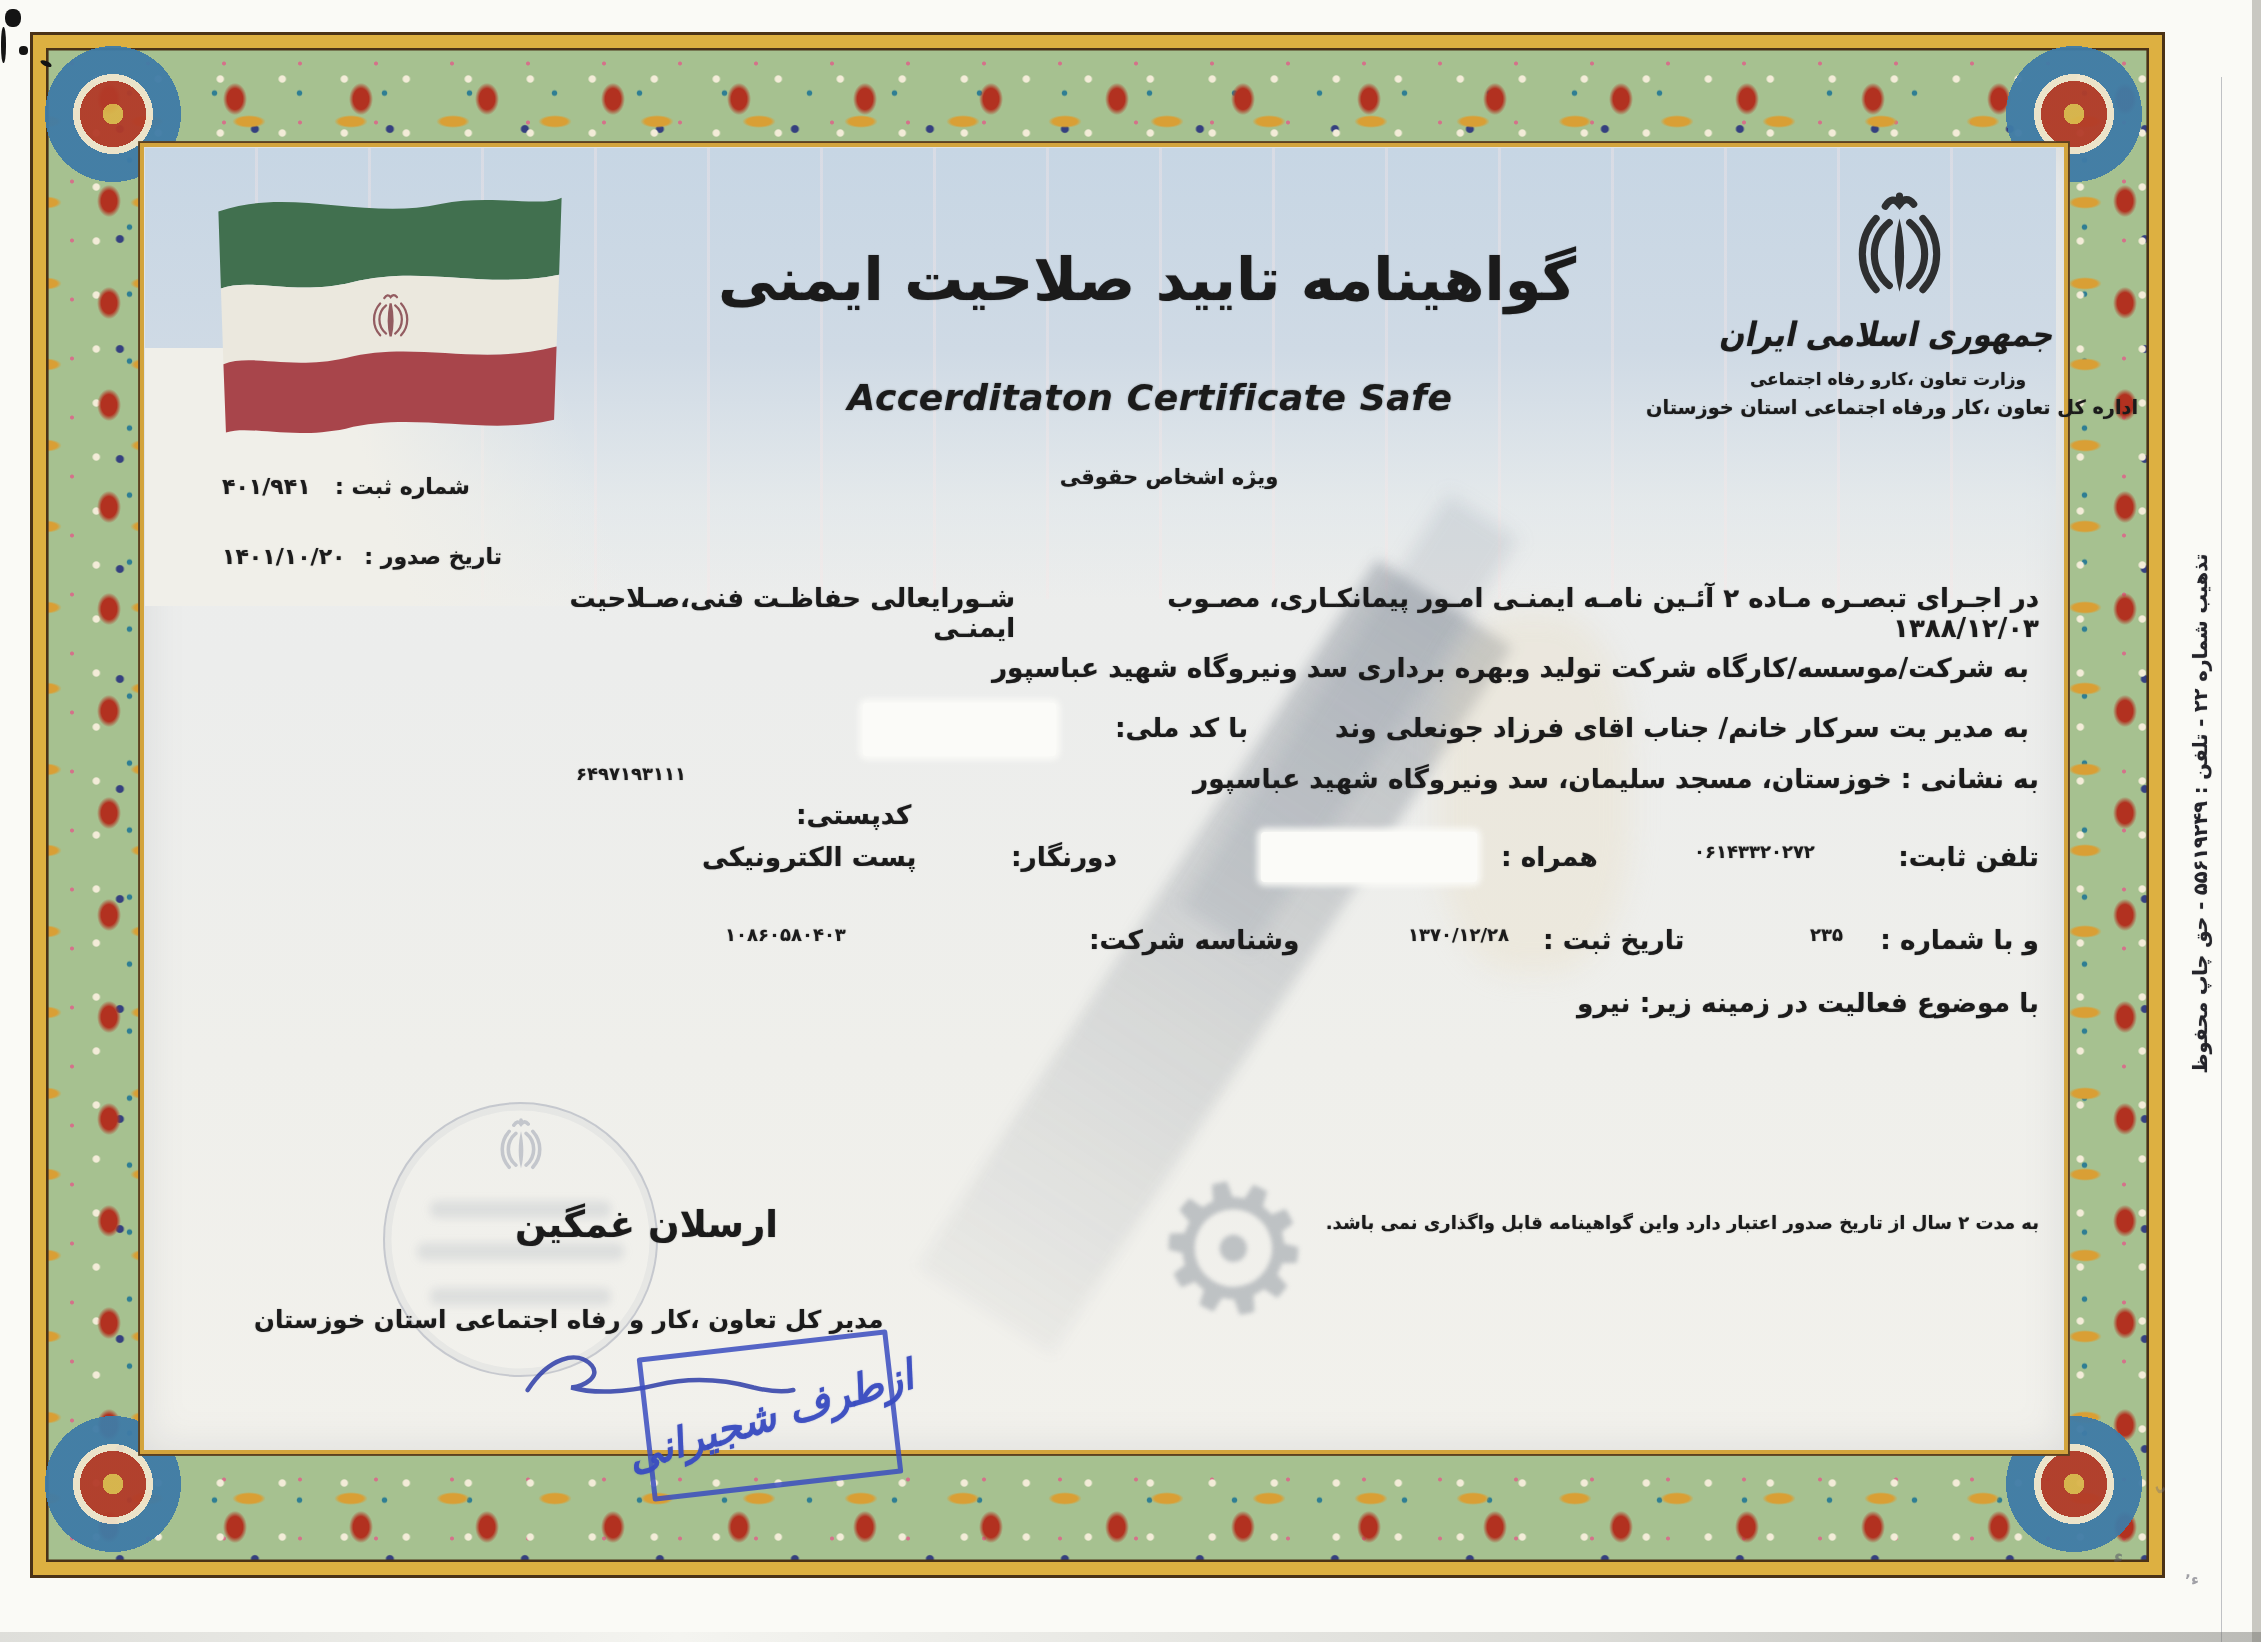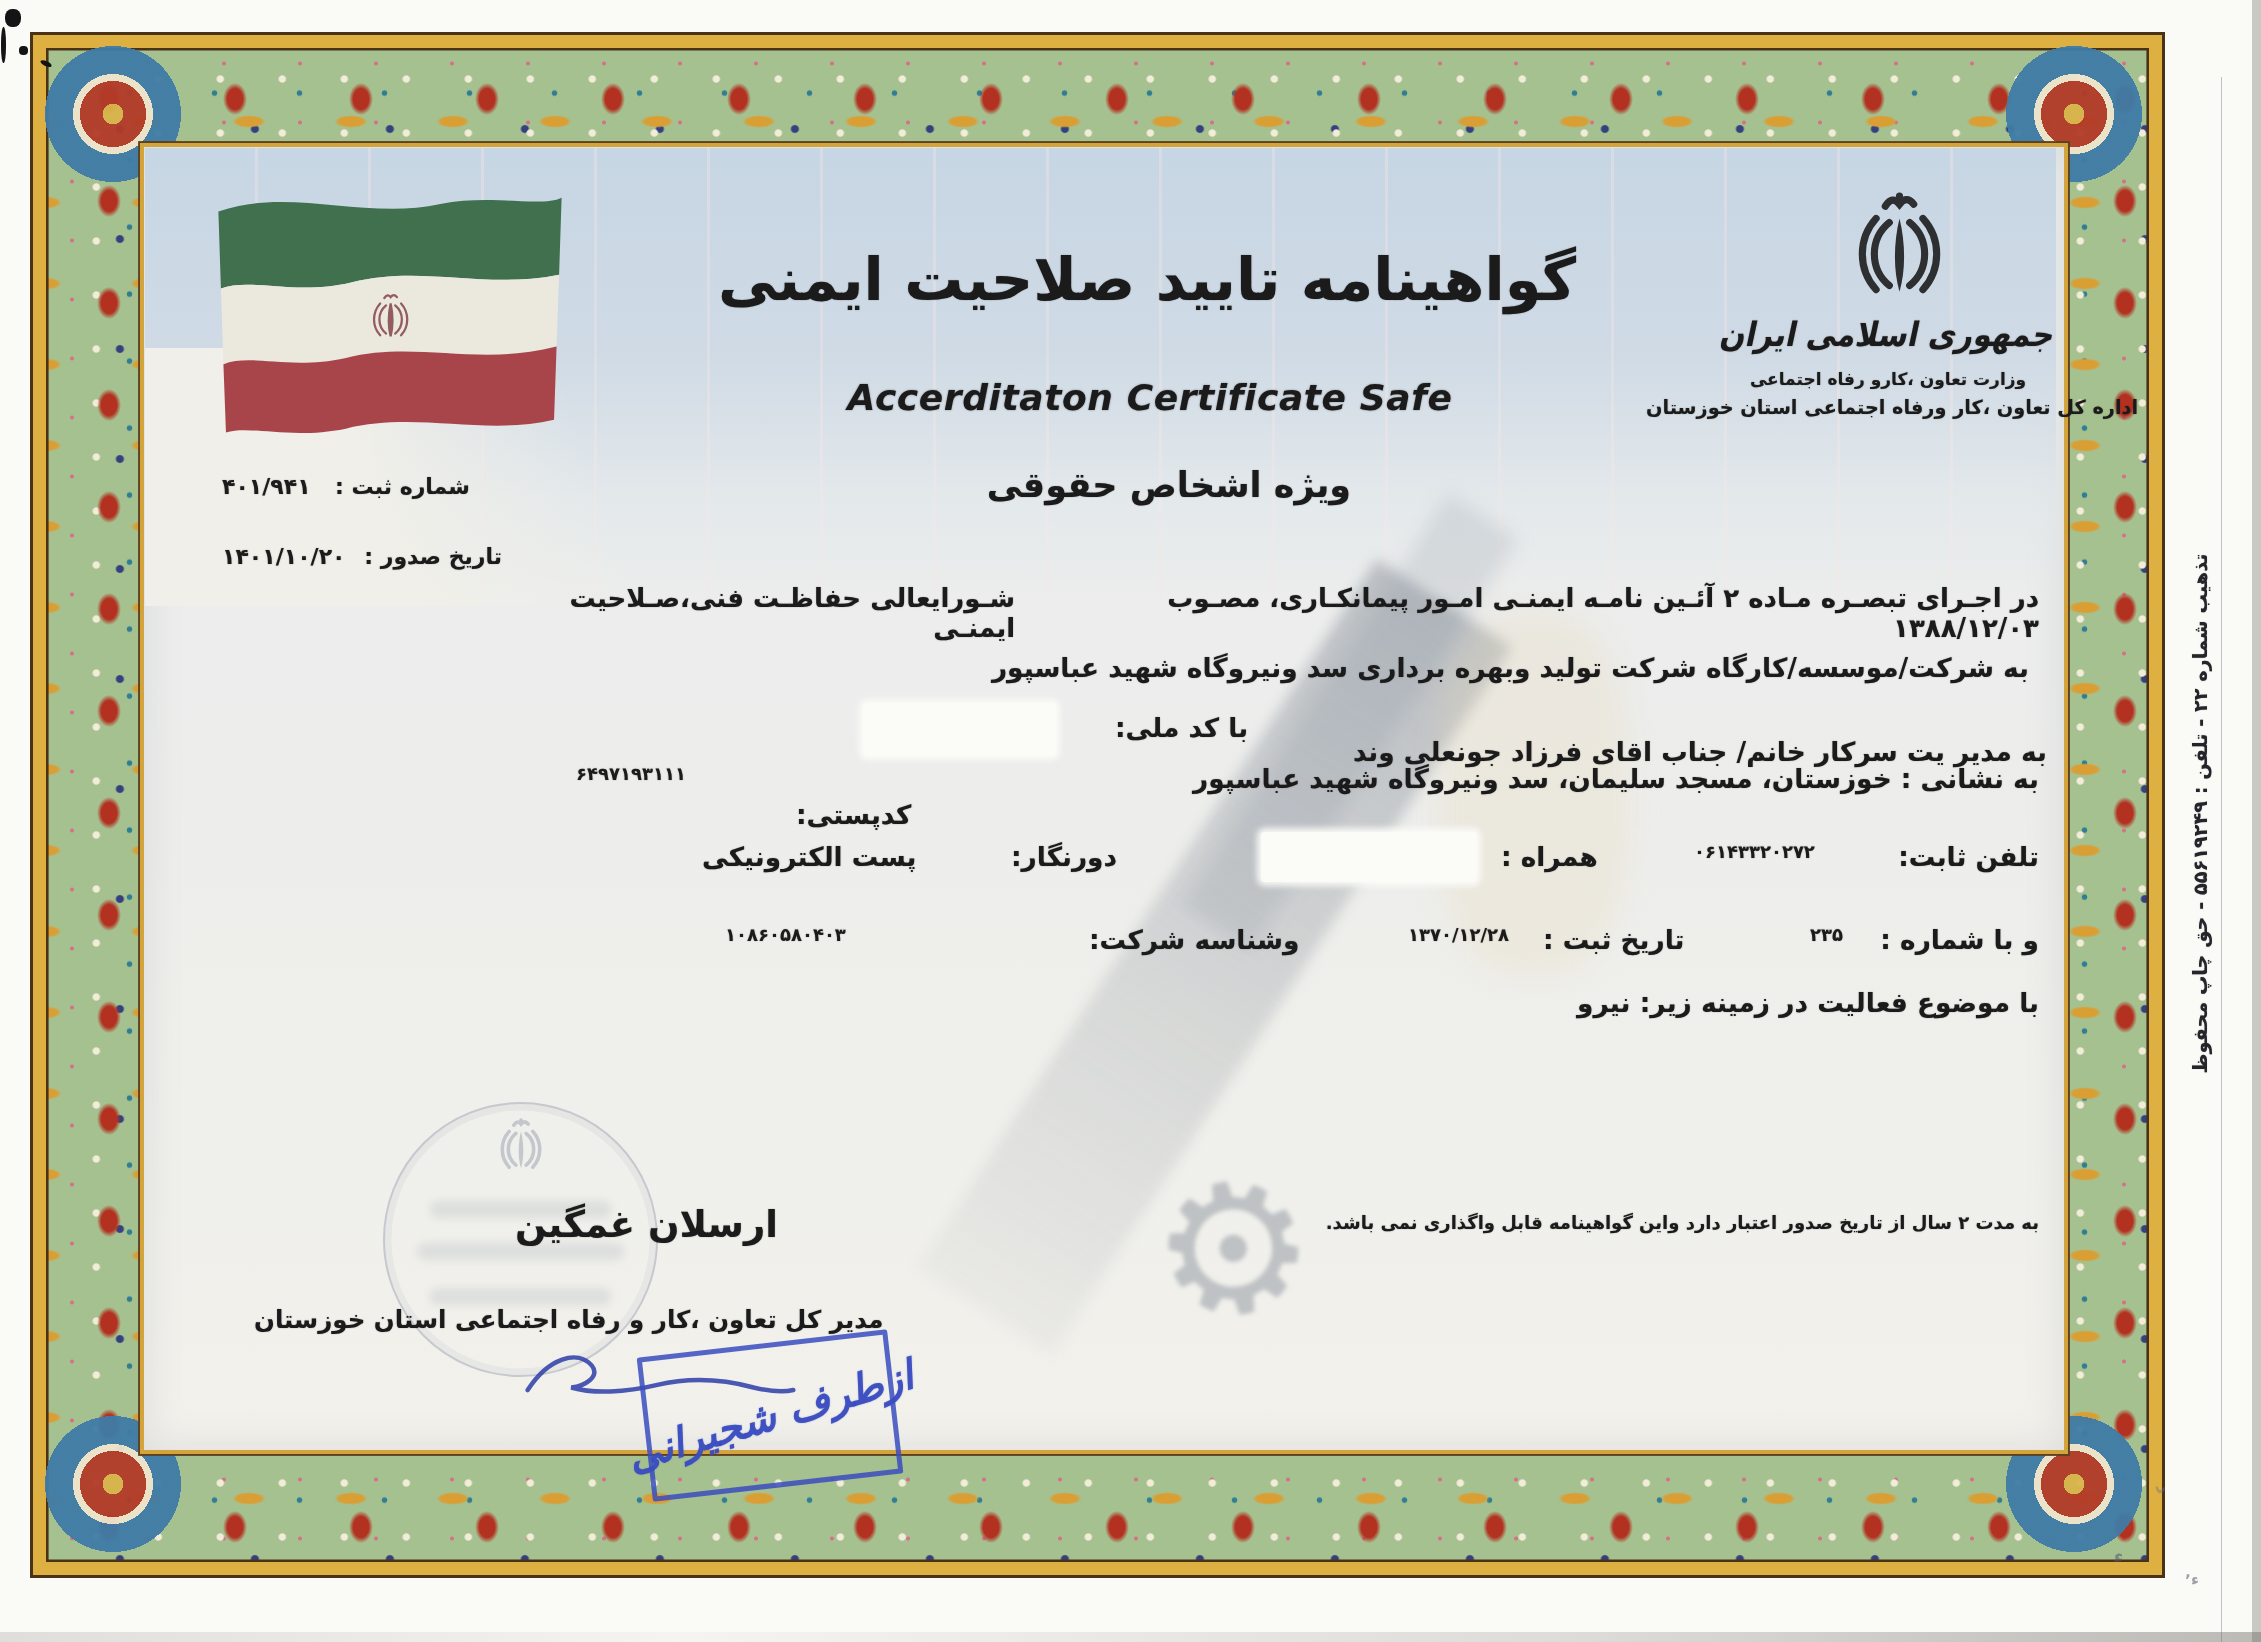--- a/index.html
+++ b/index.html
@@ -52,21 +52,21 @@
   .wm-warm{position:absolute;left:1437px;top:612px;width:193px;height:361px;border-radius:40%;
     background:rgba(232,220,188,.30);filter:blur(14px);}
   
   .t{position:absolute;font-weight:bold;white-space:nowrap;
      text-shadow:0 0 1.3px rgba(27,27,27,.45);}
   .rtl{direction:rtl;}
   .ctr{transform:translateX(-50%);}
   
   .title-fa{font-size:59px;letter-spacing:0.6px;}
   .title-en{font-size:36px;letter-spacing:0.6px;text-shadow:0 0 1.9px rgba(27,27,27,.5);font-style:italic;}
-  .aud{font-size:35px;}
+  .aud{font-size:21px;}
   .gov-country{font-size:30px;transform:translateX(-50%) skewX(-12deg) scaleY(1.12);}
   .gov-min{font-size:17px;}
   .gov-dep{font-size:19.3px;}
   .reg-row{position:absolute;display:flex;justify-content:space-between;direction:rtl;font-weight:bold;
     text-shadow:0 0 1.3px rgba(27,27,27,.45);}
   
   .bl{font-size:26.4px;}
   .b40{font-size:18px;margin-left:45px;}
   .line1{position:absolute;display:flex;justify-content:space-between;direction:rtl;font-weight:bold;
     text-shadow:0 0 1.3px rgba(27,27,27,.45);font-size:26px;}
@@ -156,21 +156,21 @@
   <div class="t rtl gov-min ctr" style="left:1888px;top:361px;margin-top:8px;">وزارت  تعاون ،کارو رفاه اجتماعی</div>
   <div class="t rtl gov-dep ctr" style="left:1864px;top:396px;margin-left:28px;">اداره کل تعاون ،کار ورفاه اجتماعی استان خوزستان</div>
 
   <div class="line1" style="left:480px;right:222px;top:583px;">
     <span>در اجـرای تبصـره مـاده ۲ آئـین نامـه ایمنـی امـور پیمانکـاری، مصـوب ۱۳۸۸/۱۲/۰۳</span>
     <span>شـورایعالی حفاظـت فنی،صـلاحیت ایمنـی</span>
   </div>
 
   <div class="t rtl bl" style="right:232px;top:652px;">به شرکت/موسسه/کارگاه شرکت تولید وبهره برداری سد ونیروگاه شهید عباسپور</div>
 
-  <div class="t rtl bl" style="right:214px;top:712px;margin-top:24px;">به مدیر یت سرکار خانم/ جناب اقای فرزاد جونعلی وند</div>
+  <div class="t rtl bl" style="right:232px;top:712px;">به مدیر یت سرکار خانم/ جناب اقای فرزاد جونعلی وند</div>
   <div class="t rtl bl" style="left:1115px;top:712px;">با کد ملی:</div>
   <div class="redact" style="left:863px;top:703px;width:193px;height:53px;"></div>
 
   <div class="t rtl bl" style="right:222px;top:763px;">به نشانی : خوزستان، مسجد سلیمان، سد ونیروگاه شهید عباسپور</div>
   <div class="t rtl bl" style="left:796px;top:799px;text-align:center;">کدپستی:</div>
   <div class="t b40" style="left:531px;top:763px;">۶۴۹۷۱۹۳۱۱۱</div>
 
   <div class="t rtl bl" style="right:222px;top:841px;">تلفن ثابت:</div>
   <div class="t b40" style="left:1649px;top:841px;">۰۶۱۴۳۳۲۰۲۷۲</div>
   <div class="t rtl bl" style="left:1501px;top:841px;">همراه :</div>

